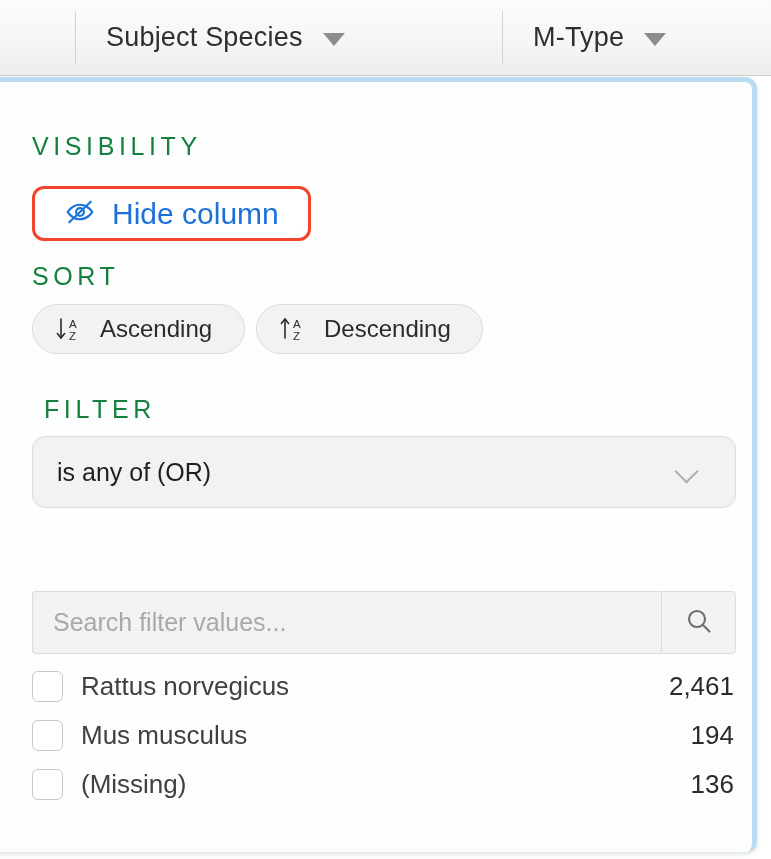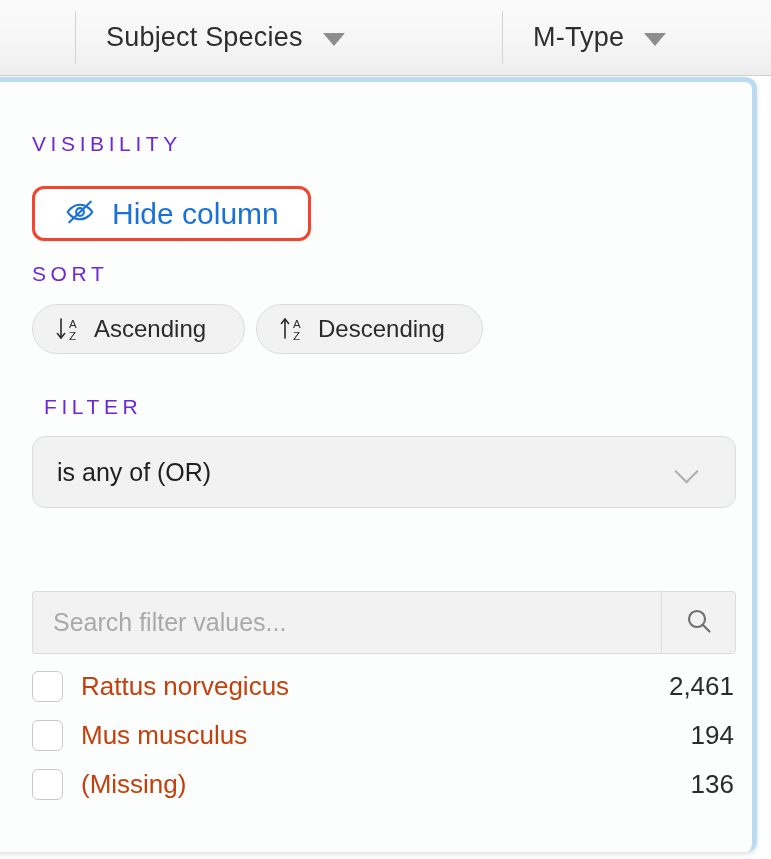--- a/index.html
+++ b/index.html
@@ -84,23 +84,23 @@
   .panel-inner {
     position: absolute;
     left: 10px;
     top: 0;
     right: 0;
     bottom: 0;
   }
 
   .section-label {
     position: absolute;
-    font-size: 21px;
+    font-size: 25px;
     letter-spacing: 4.6px;
-    color: #6d28d9;
+    color: #15803d;
     text-transform: uppercase;
     white-space: nowrap;
   }
   #label-visibility { left: 32px; top: 50px; }
   #label-sort       { left: 32px; top: 180px; }
   #label-filter     { left: 44px; top: 313px; }
 
   
   .hide-col-highlight {
     position: absolute;
@@ -143,21 +143,21 @@
     border-radius: 25px;
     display: flex;
     align-items: center;
     padding: 0 22px;
     box-sizing: border-box;
     cursor: pointer;
   }
   .sort-pill .label {
     font-size: 24px;
     color: #2a2a2a;
-    margin-left: 13px;
+    margin-left: 19px;
     white-space: nowrap;
   }
   #pill-ascending  { left: 32px;  width: 213px; }
   #pill-descending { left: 256px; width: 227px; }
 
   .az-icon {
     display: inline-flex;
     align-items: center;
     height: 30px;
   }
@@ -260,21 +260,21 @@
     width: 31px;
     height: 31px;
     border: 1.5px solid #c9c9c9;
     border-radius: 6px;
     background: #ffffff;
     box-sizing: border-box;
     flex: none;
   }
   .value-name {
     font-size: 26px;
-    color: #c2410c;
+    color: #404040;
     margin-left: 18px;
     white-space: nowrap;
     flex: 1;
   }
   .value-count {
     font-size: 26px;
     color: #2b2b2b;
     white-space: nowrap;
     text-align: right;
     padding-right: 2px;

